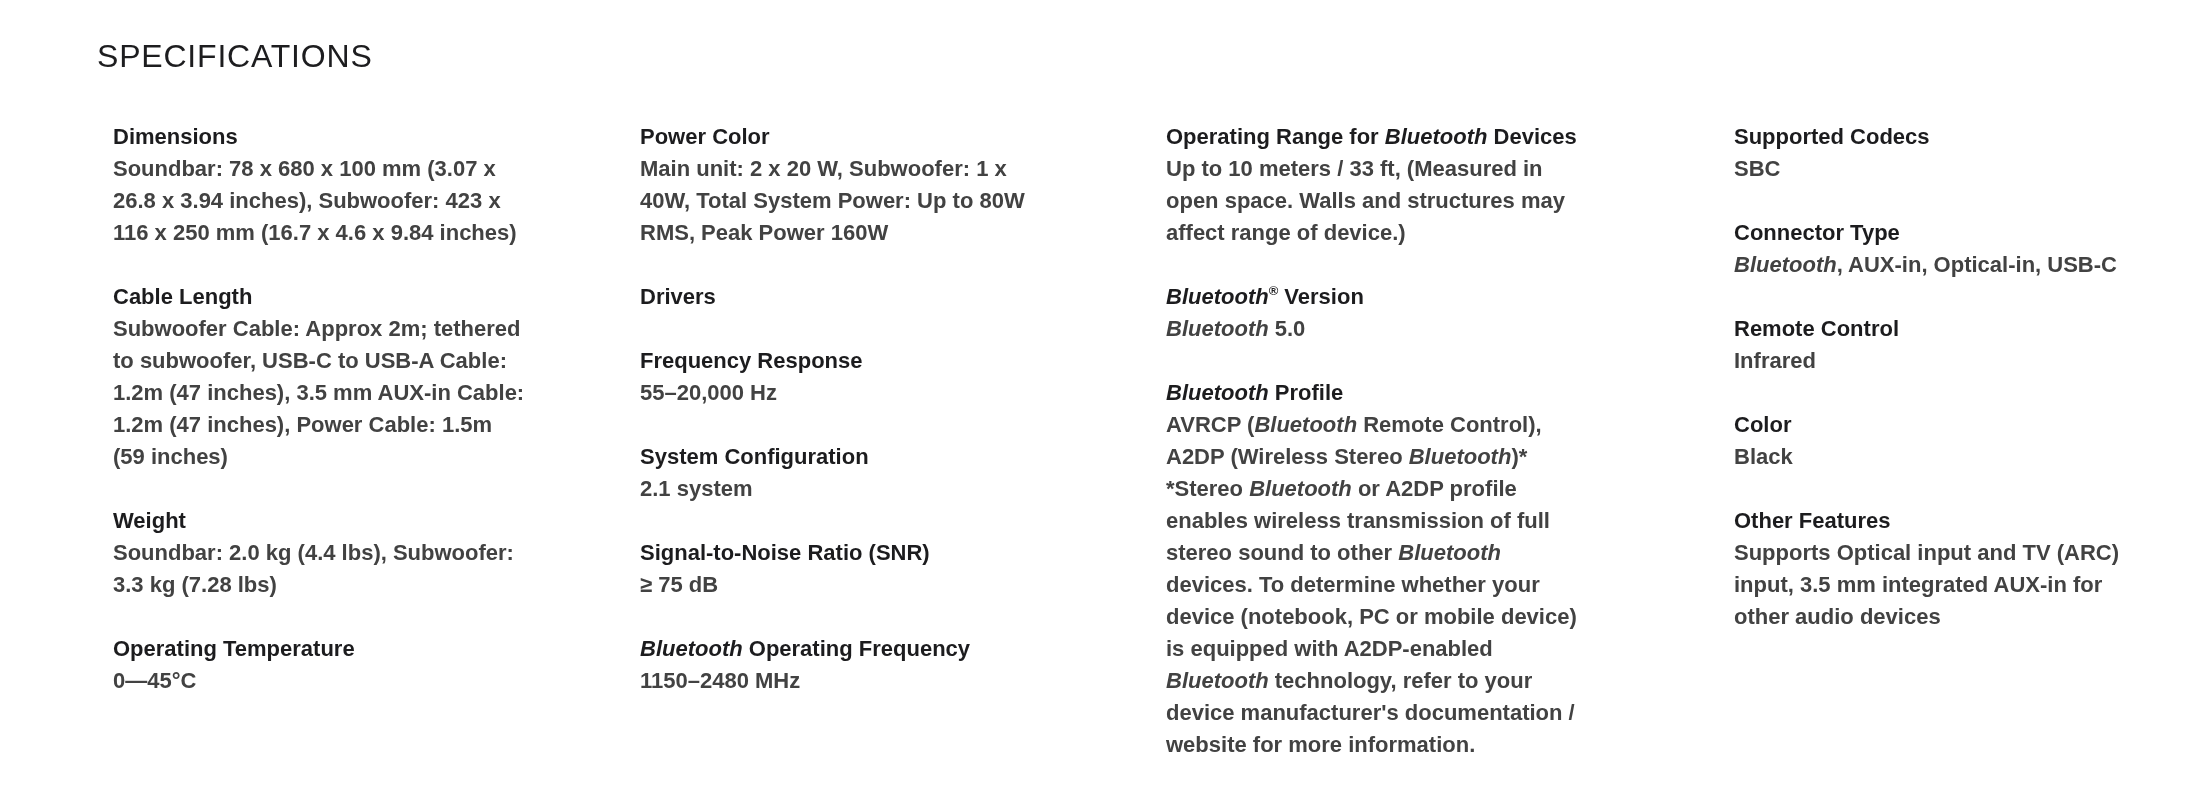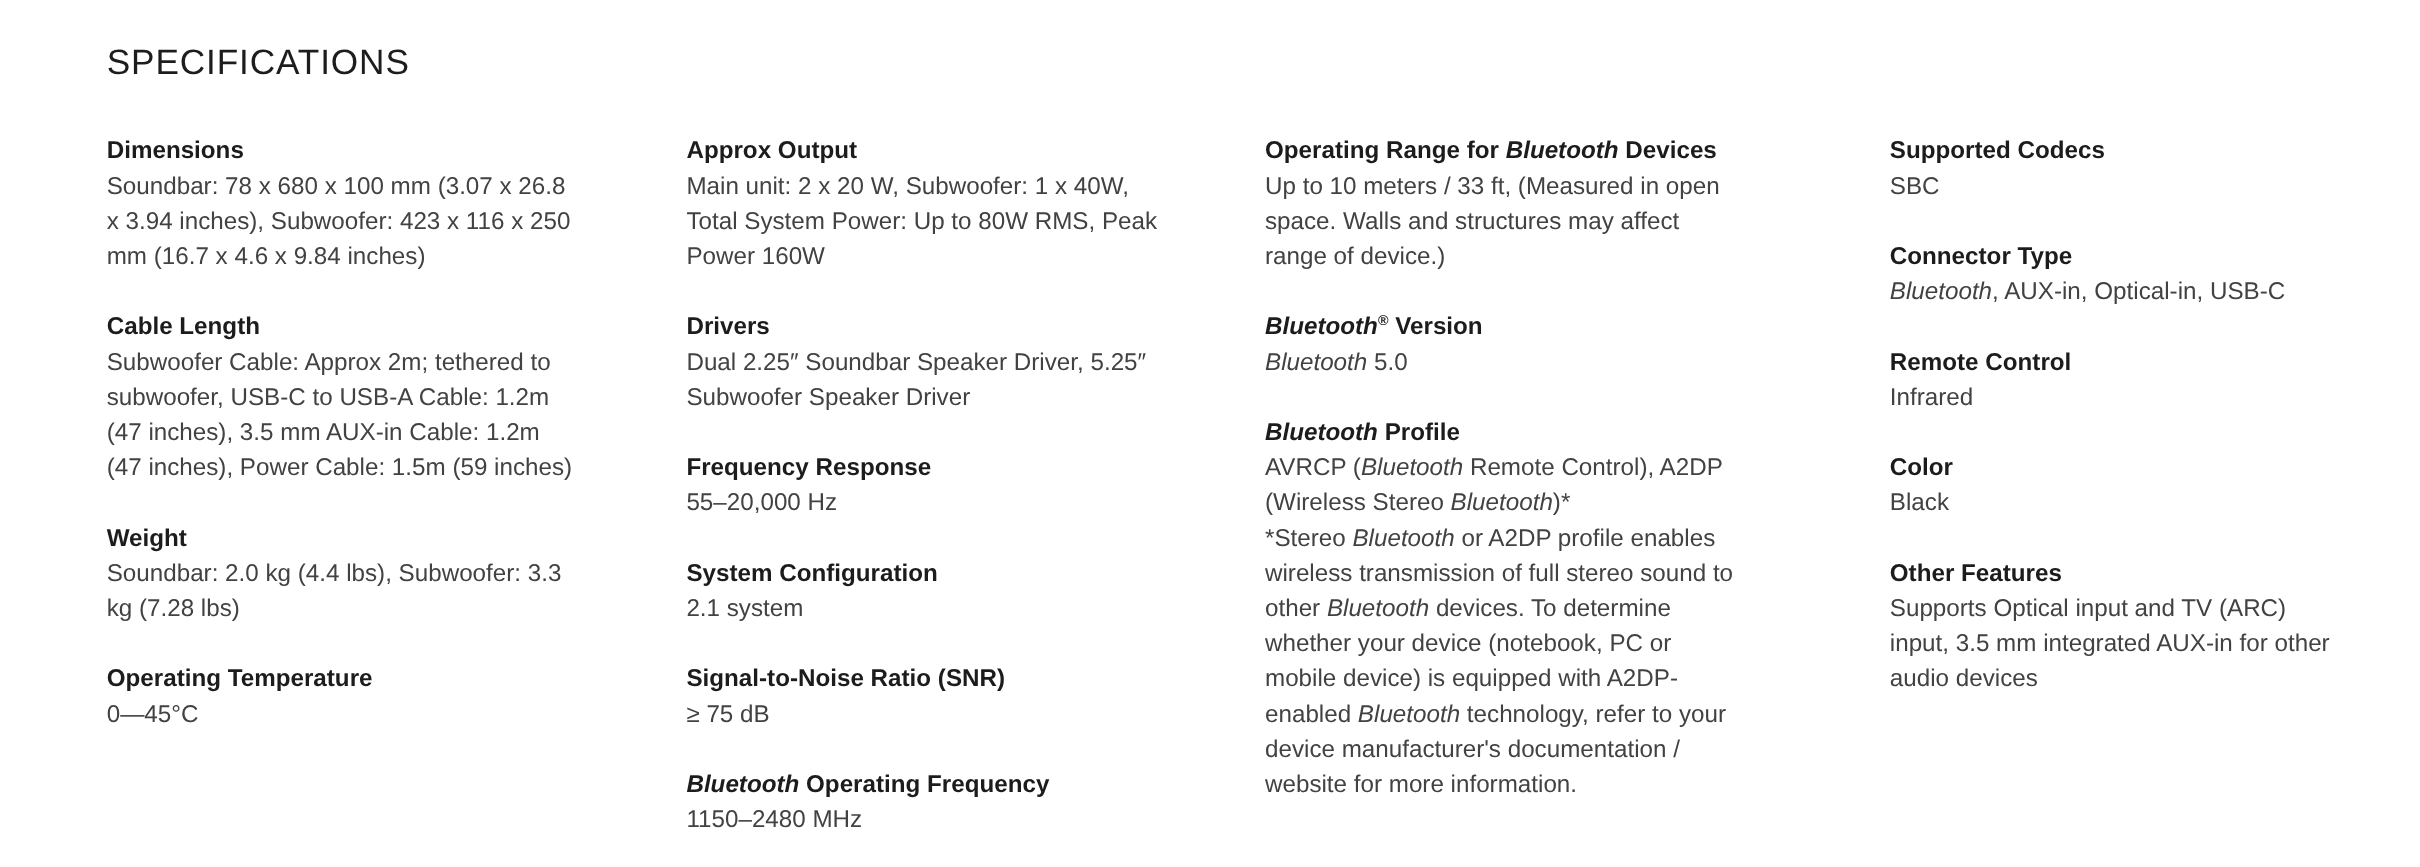--- a/index.html
+++ b/index.html
@@ -32,33 +32,33 @@
   }
   .specs-columns {
     display: flex;
     align-items: flex-start;
   }
   .specs-column { flex: 0 0 auto; }
   .specs-column.c1 { width: 430px; margin-right: 97px; }
   .specs-column.c2 { width: 430px; margin-right: 96px; }
   .specs-column.c3 { width: 432px; margin-right: 136px; }
   .specs-column.c4 { width: 412px; margin-right: 0; }
-  .spec-section { margin: 0 0 32px 0; }
+  .spec-section { margin: 0 0 32px 16px; }
   .spec-label {
     margin: 0;
     font-size: 22px;
     line-height: 32px;
     font-weight: 700;
     color: #1c1c1e;
   }
   .spec-value {
     margin: 0;
     font-size: 22px;
     line-height: 32px;
-    font-weight: 400;
+    font-weight: 700;
     color: #424242;
   }
   .spec-label i, .spec-value i { font-style: italic; }
   sup {
     font-size: 13px;
     line-height: 0;
     vertical-align: 9px;
   }
 </style>
 </head>
@@ -80,26 +80,25 @@
           <h3 class="spec-label">Weight</h3>
           <p class="spec-value">Soundbar: 2.0 kg (4.4 lbs), Subwoofer: 3.3 kg (7.28 lbs)</p>
         </div>
         <div class="spec-section">
           <h3 class="spec-label">Operating Temperature</h3>
           <p class="spec-value">0—45°C</p>
         </div>
       </div>
     <div class="specs-column c2">
         <div class="spec-section">
-          <h3 class="spec-label">Approx Output</h3>
+          <h3 class="spec-label">Power Color</h3>
           <p class="spec-value">Main unit: 2 x 20 W, Subwoofer: 1 x 40W, Total System Power: Up to 80W RMS, Peak Power 160W</p>
         </div>
         <div class="spec-section">
           <h3 class="spec-label">Drivers</h3>
-          <p class="spec-value">Dual 2.25″ Soundbar Speaker Driver, 5.25″ Subwoofer Speaker Driver</p>
         </div>
         <div class="spec-section">
           <h3 class="spec-label">Frequency Response</h3>
           <p class="spec-value">55–20,000 Hz</p>
         </div>
         <div class="spec-section">
           <h3 class="spec-label">System Configuration</h3>
           <p class="spec-value">2.1 system</p>
         </div>
         <div class="spec-section">

